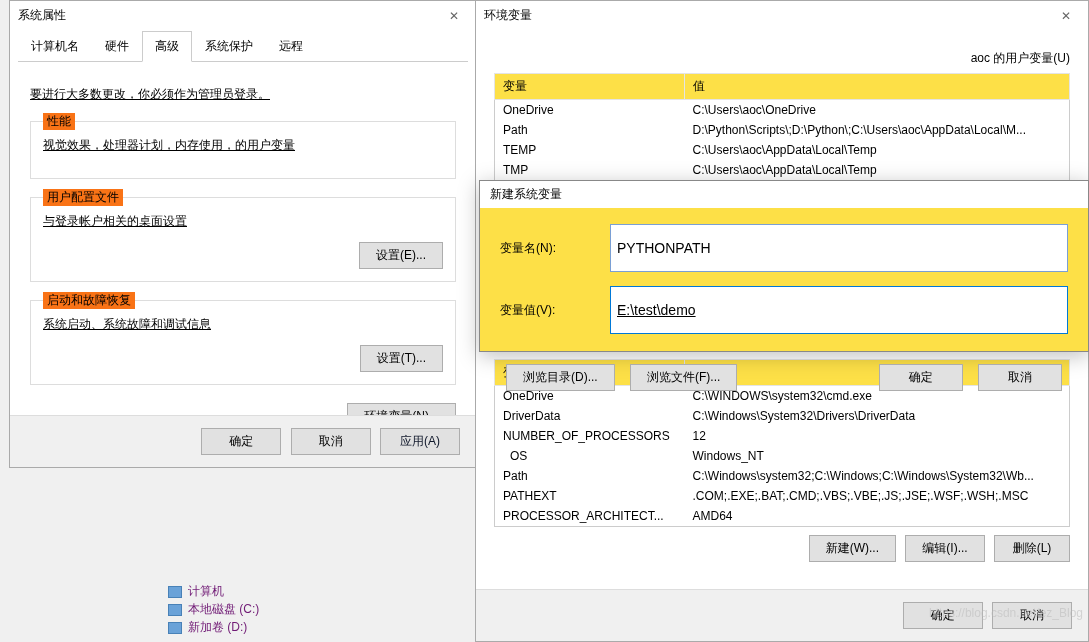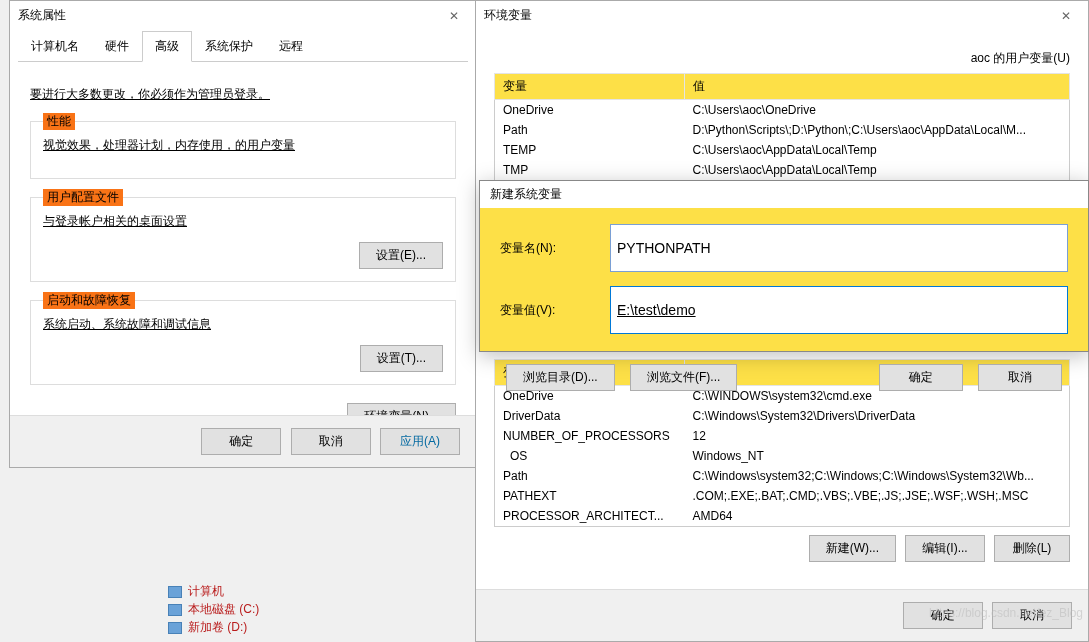--- a/index.html
+++ b/index.html
@@ -17,21 +17,21 @@
 .tab.active { border: 1px solid #ccc; border-bottom: 1px solid #fff; background: #fff; }
 .sysprops-body { padding: 14px 20px; text-decoration: underline; }
 .admin-note { margin: 10px 0 18px 0; }
 .group { border: 1px solid #ddd; padding: 0 12px 12px 12px; margin-bottom: 18px; position: relative; }
 .group-title { position: relative; top: -9px; background: #f97316; display: inline-block; padding: 0 4px; }
 .group-desc { margin-top: -2px; margin-bottom: 12px; }
 .btn { background: #e1e1e1; border: 1px solid #adadad; padding: 4px 16px; cursor: pointer; min-width: 80px; text-align: center; display: inline-block; }
 .btn-row-right { text-align: right; }
 .dialog-footer { position: absolute; bottom: 0; left: 0; right: 0; padding: 12px 16px; background: #f0f0f0; border-top: 1px solid #ddd; text-align: right; }
 .dialog-footer .btn { margin-left: 6px; }
-.btn[disabled] { color: #0369a1; }
+.btn[disabled] { color: #0f172a; }
 
 
 #envvars { left: 475px; top: 0; width: 614px; height: 642px; }
 .env-body { padding: 10px 18px; }
 .env-section-title { margin: 10px 0 6px 0; text-align: right; }
 .var-table { width: 100%; border: 1px solid #ccc; border-collapse: collapse; margin-bottom: 8px; }
 .var-table th { text-align: left; padding: 4px 8px; background: #fde047; border: 1px solid #e4e4e4; font-weight: normal; }
 .var-table td { padding: 3px 8px; border: 0; }
 .env-btn-row { text-align: right; margin-bottom: 16px; }
 .env-btn-row .btn { margin-left: 6px; min-width: 76px; }
@@ -41,21 +41,21 @@
 .newvar-body { padding: 16px 20px; }
 .form-row { display: flex; align-items: center; margin-bottom: 14px; }
 .form-label { width: 110px; }
 .form-input { flex: 1; border: 1px solid #7a9fd4; padding: 15px 6px; font-size: 14px; outline: none; }
 .form-input.focused { border-color: #0078d7; text-decoration: underline; }
 .newvar-footer { display: flex; justify-content: space-between; padding: 0 20px 14px 20px; }
 .newvar-footer .left .btn, .newvar-footer .right .btn { margin-right: 6px; margin-left: 6px; min-width: 84px; }
 
 
 .watermark { position: absolute; right: 6px; bottom: 22px; color: #bbb; font-size: 12px; opacity: 0.55; pointer-events: none; }
-.desktop-bits { position: absolute; left: 168px; top: 582px; width: 300px; height: 60px; color: #b91c1c; text-align: center; }
+.desktop-bits { position: absolute; left: 168px; top: 582px; width: 300px; height: 60px; color: #701a75; text-align: center; }
 .desktop-bits .item { display: flex; align-items: center; gap: 6px; margin: 1px 0; font-size: 11px; }
 .desktop-bits .ico { width: 14px; height: 12px; background: #6aa2d8; border: 1px solid #4881b7; display: inline-block; }
 </style>
 </head>
 <body>
 
 <div class="desktop-bits">
   <div class="item">
       <span class="ico"></span>
       <span>计算机</span>

